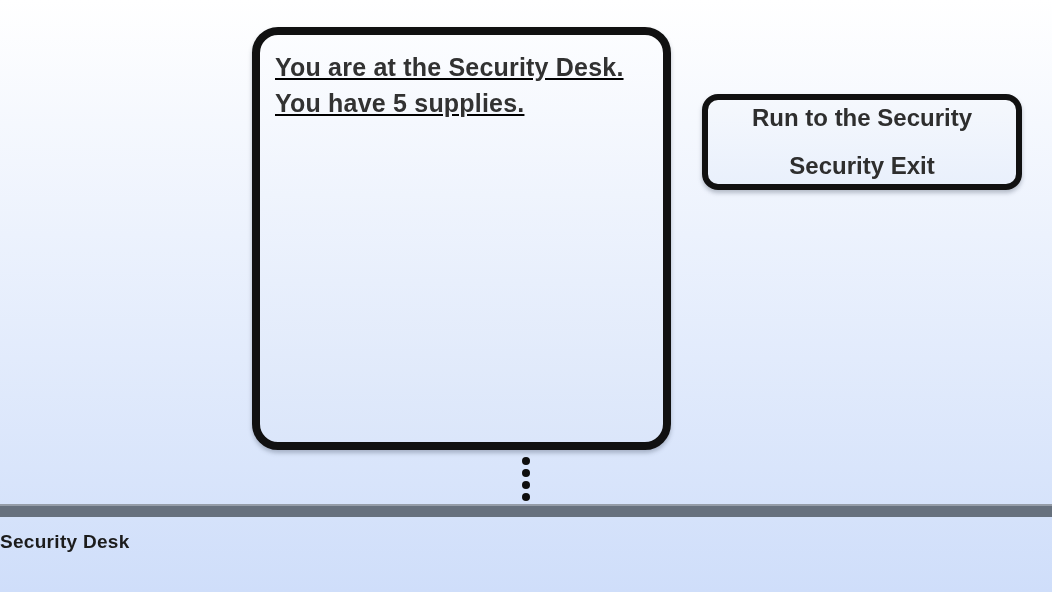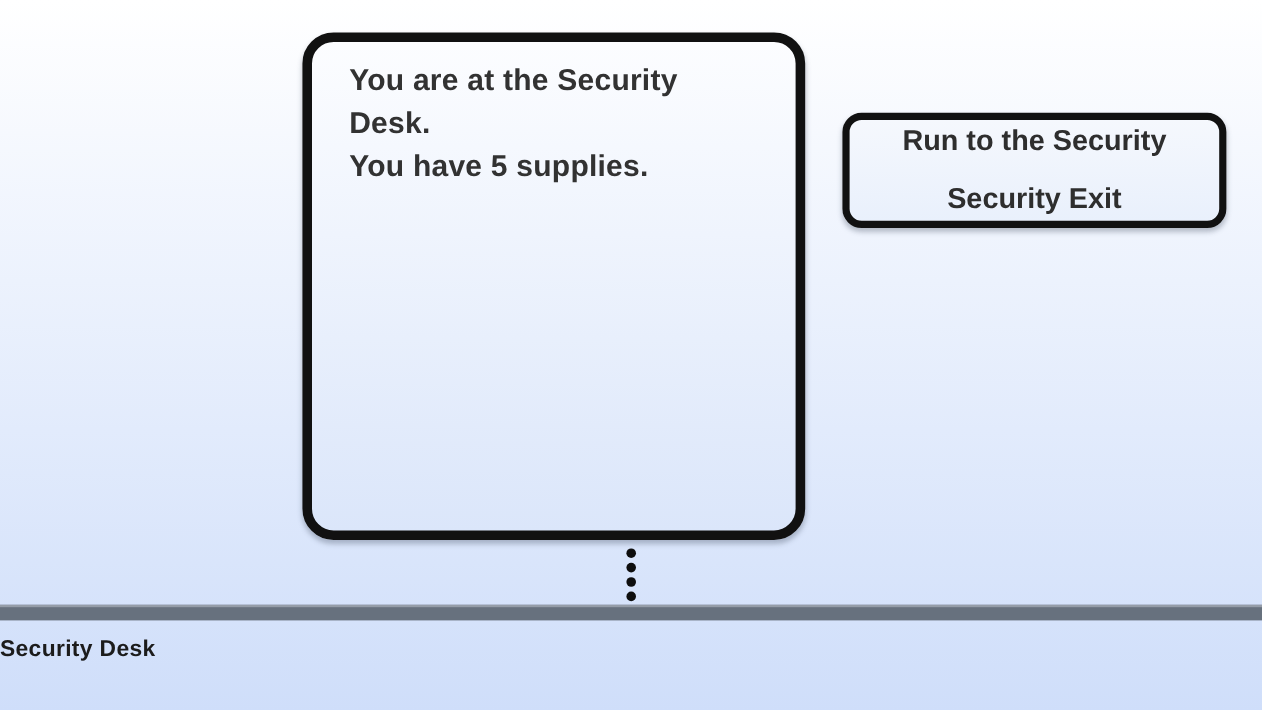--- a/index.html
+++ b/index.html
@@ -22,21 +22,22 @@
     position: absolute;
     left: 252px;
     top: 27px;
     width: 419px;
     height: 423px;
     box-sizing: border-box;
     border: 8px solid var(--panel-border, #111111);
     border-radius: 26px;
     background: linear-gradient(180deg, #fcfdff 0%, #dbe6fa 100%);
     box-shadow: 0 3px 4px rgba(70, 80, 100, 0.35);
-    padding: 14px 31px;
+    padding: 14px 15px;
+    text-decoration: underline;
   }
   .nline {
     margin: 0;
     font-size: 25px;
     font-weight: 700;
     line-height: 36px;
     letter-spacing: 0.2px;
     color: var(--narration-text, #323232);
   }
 

